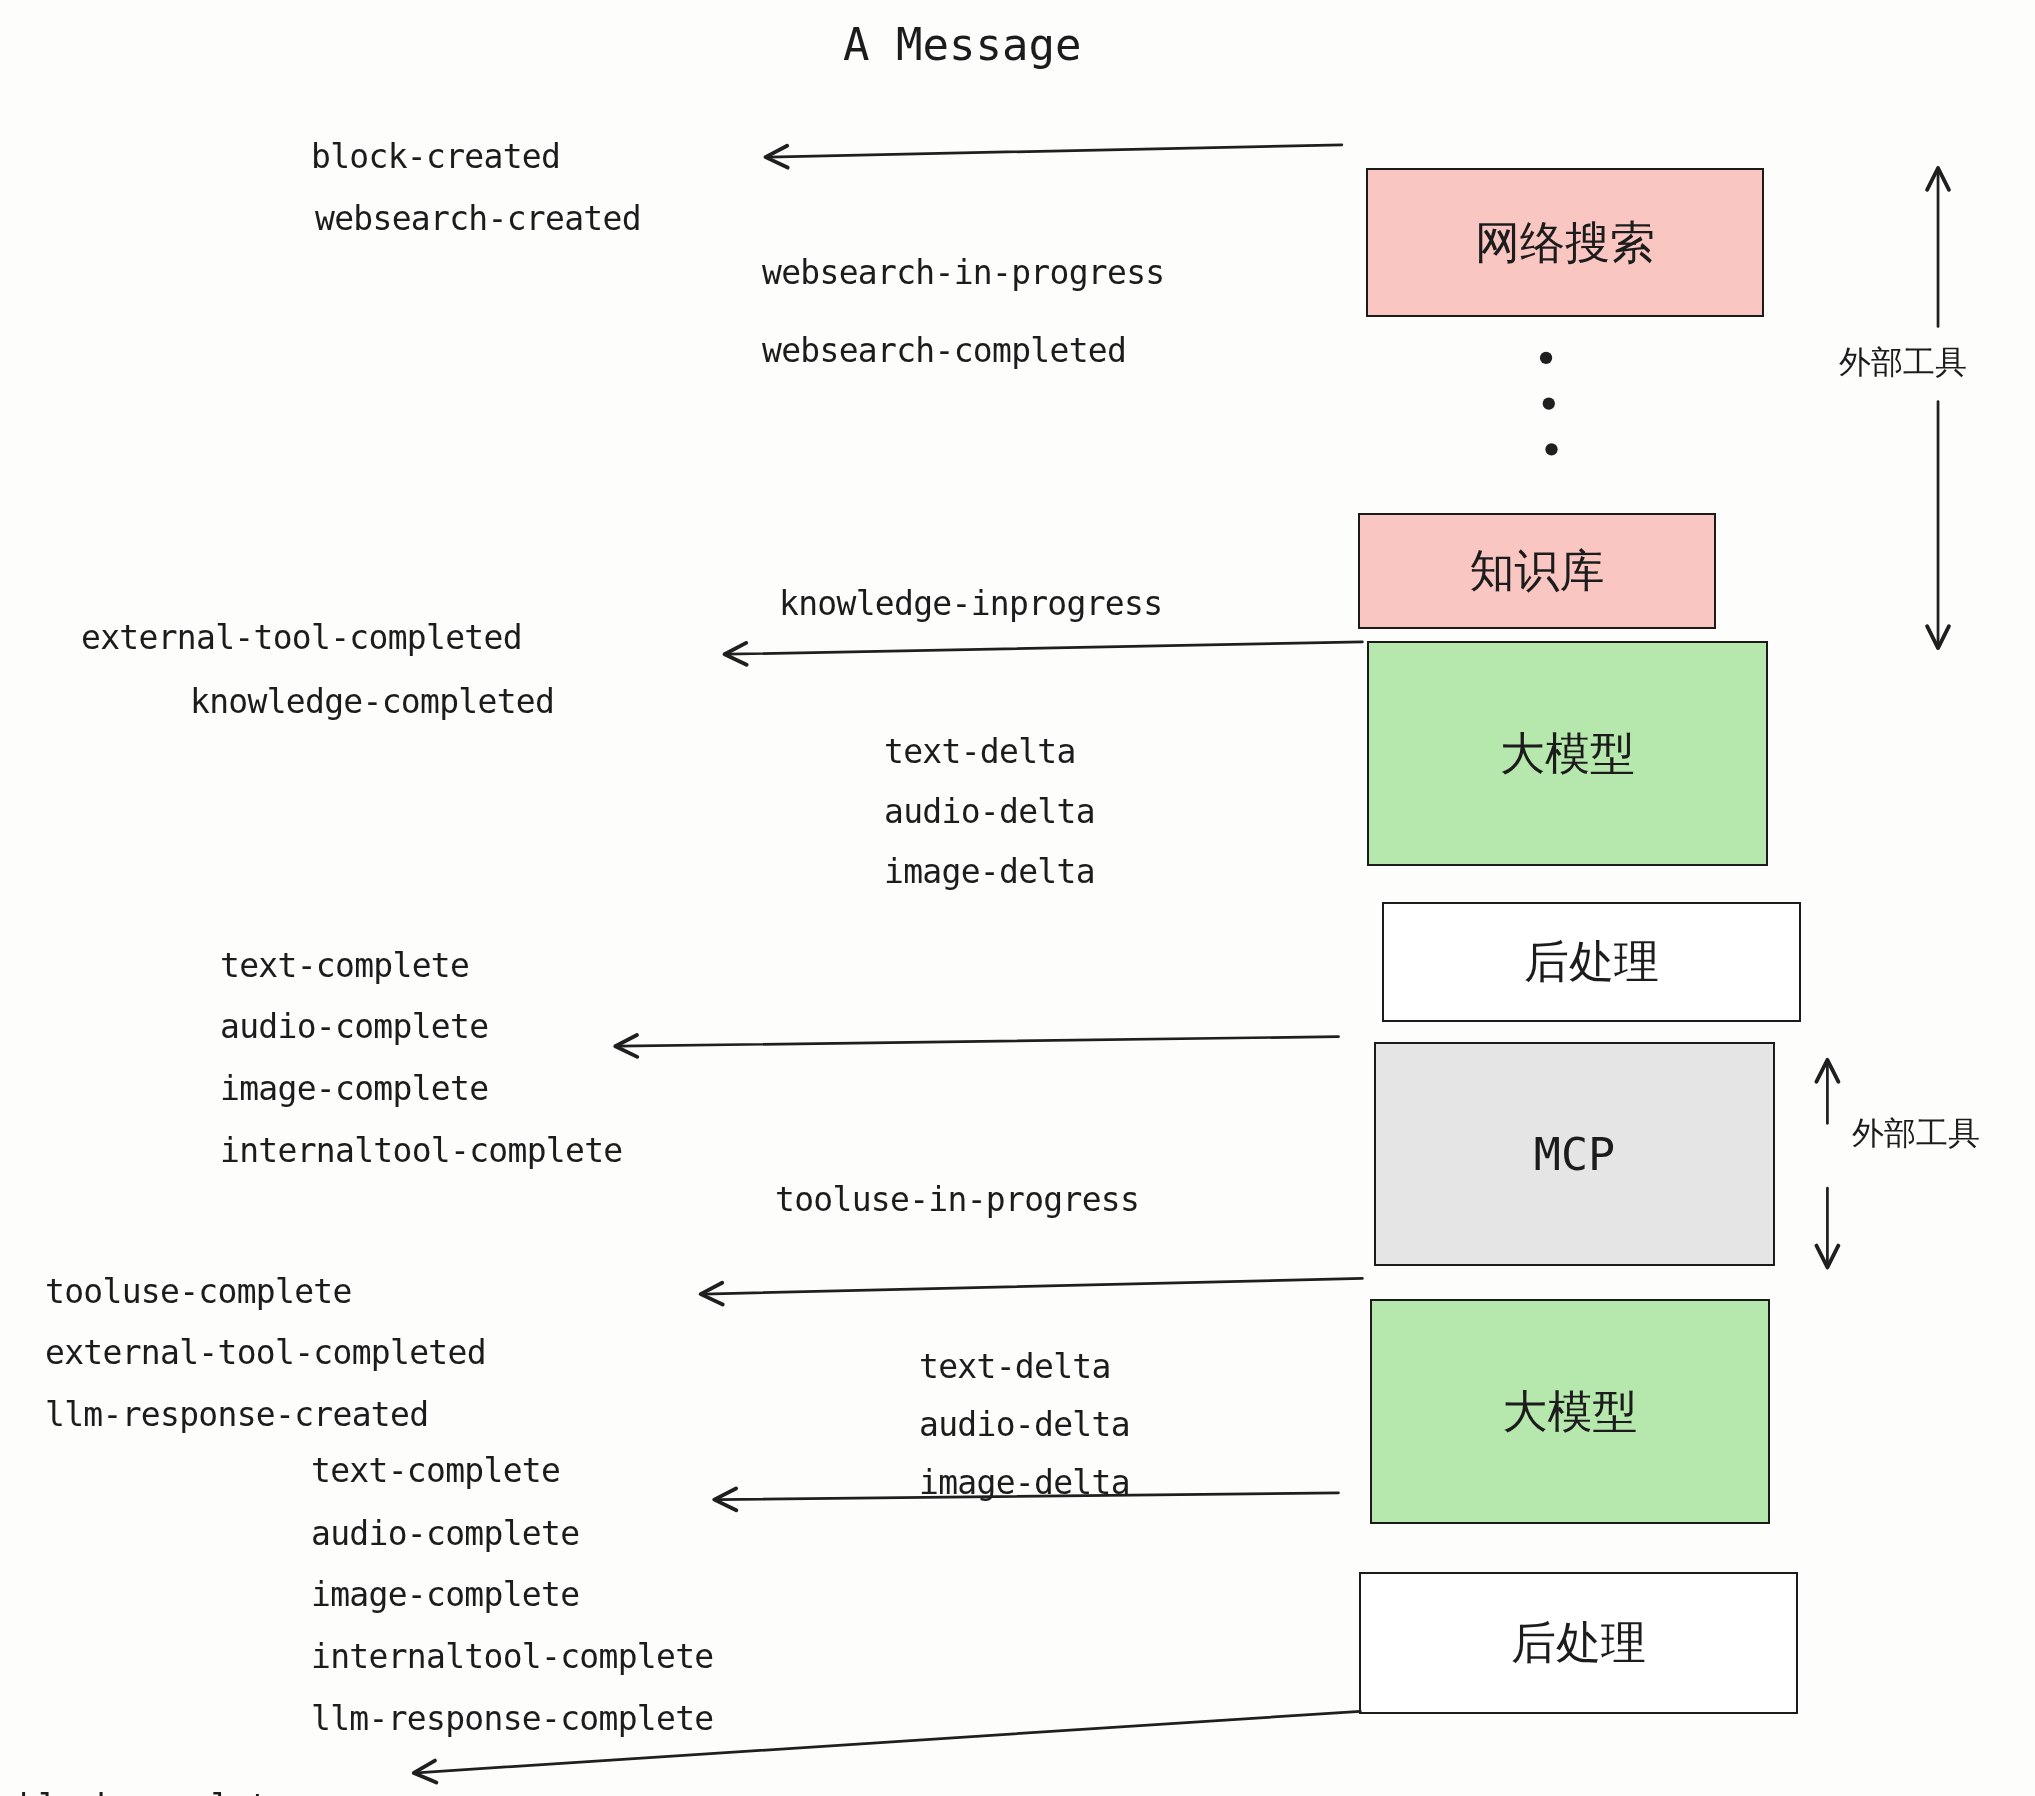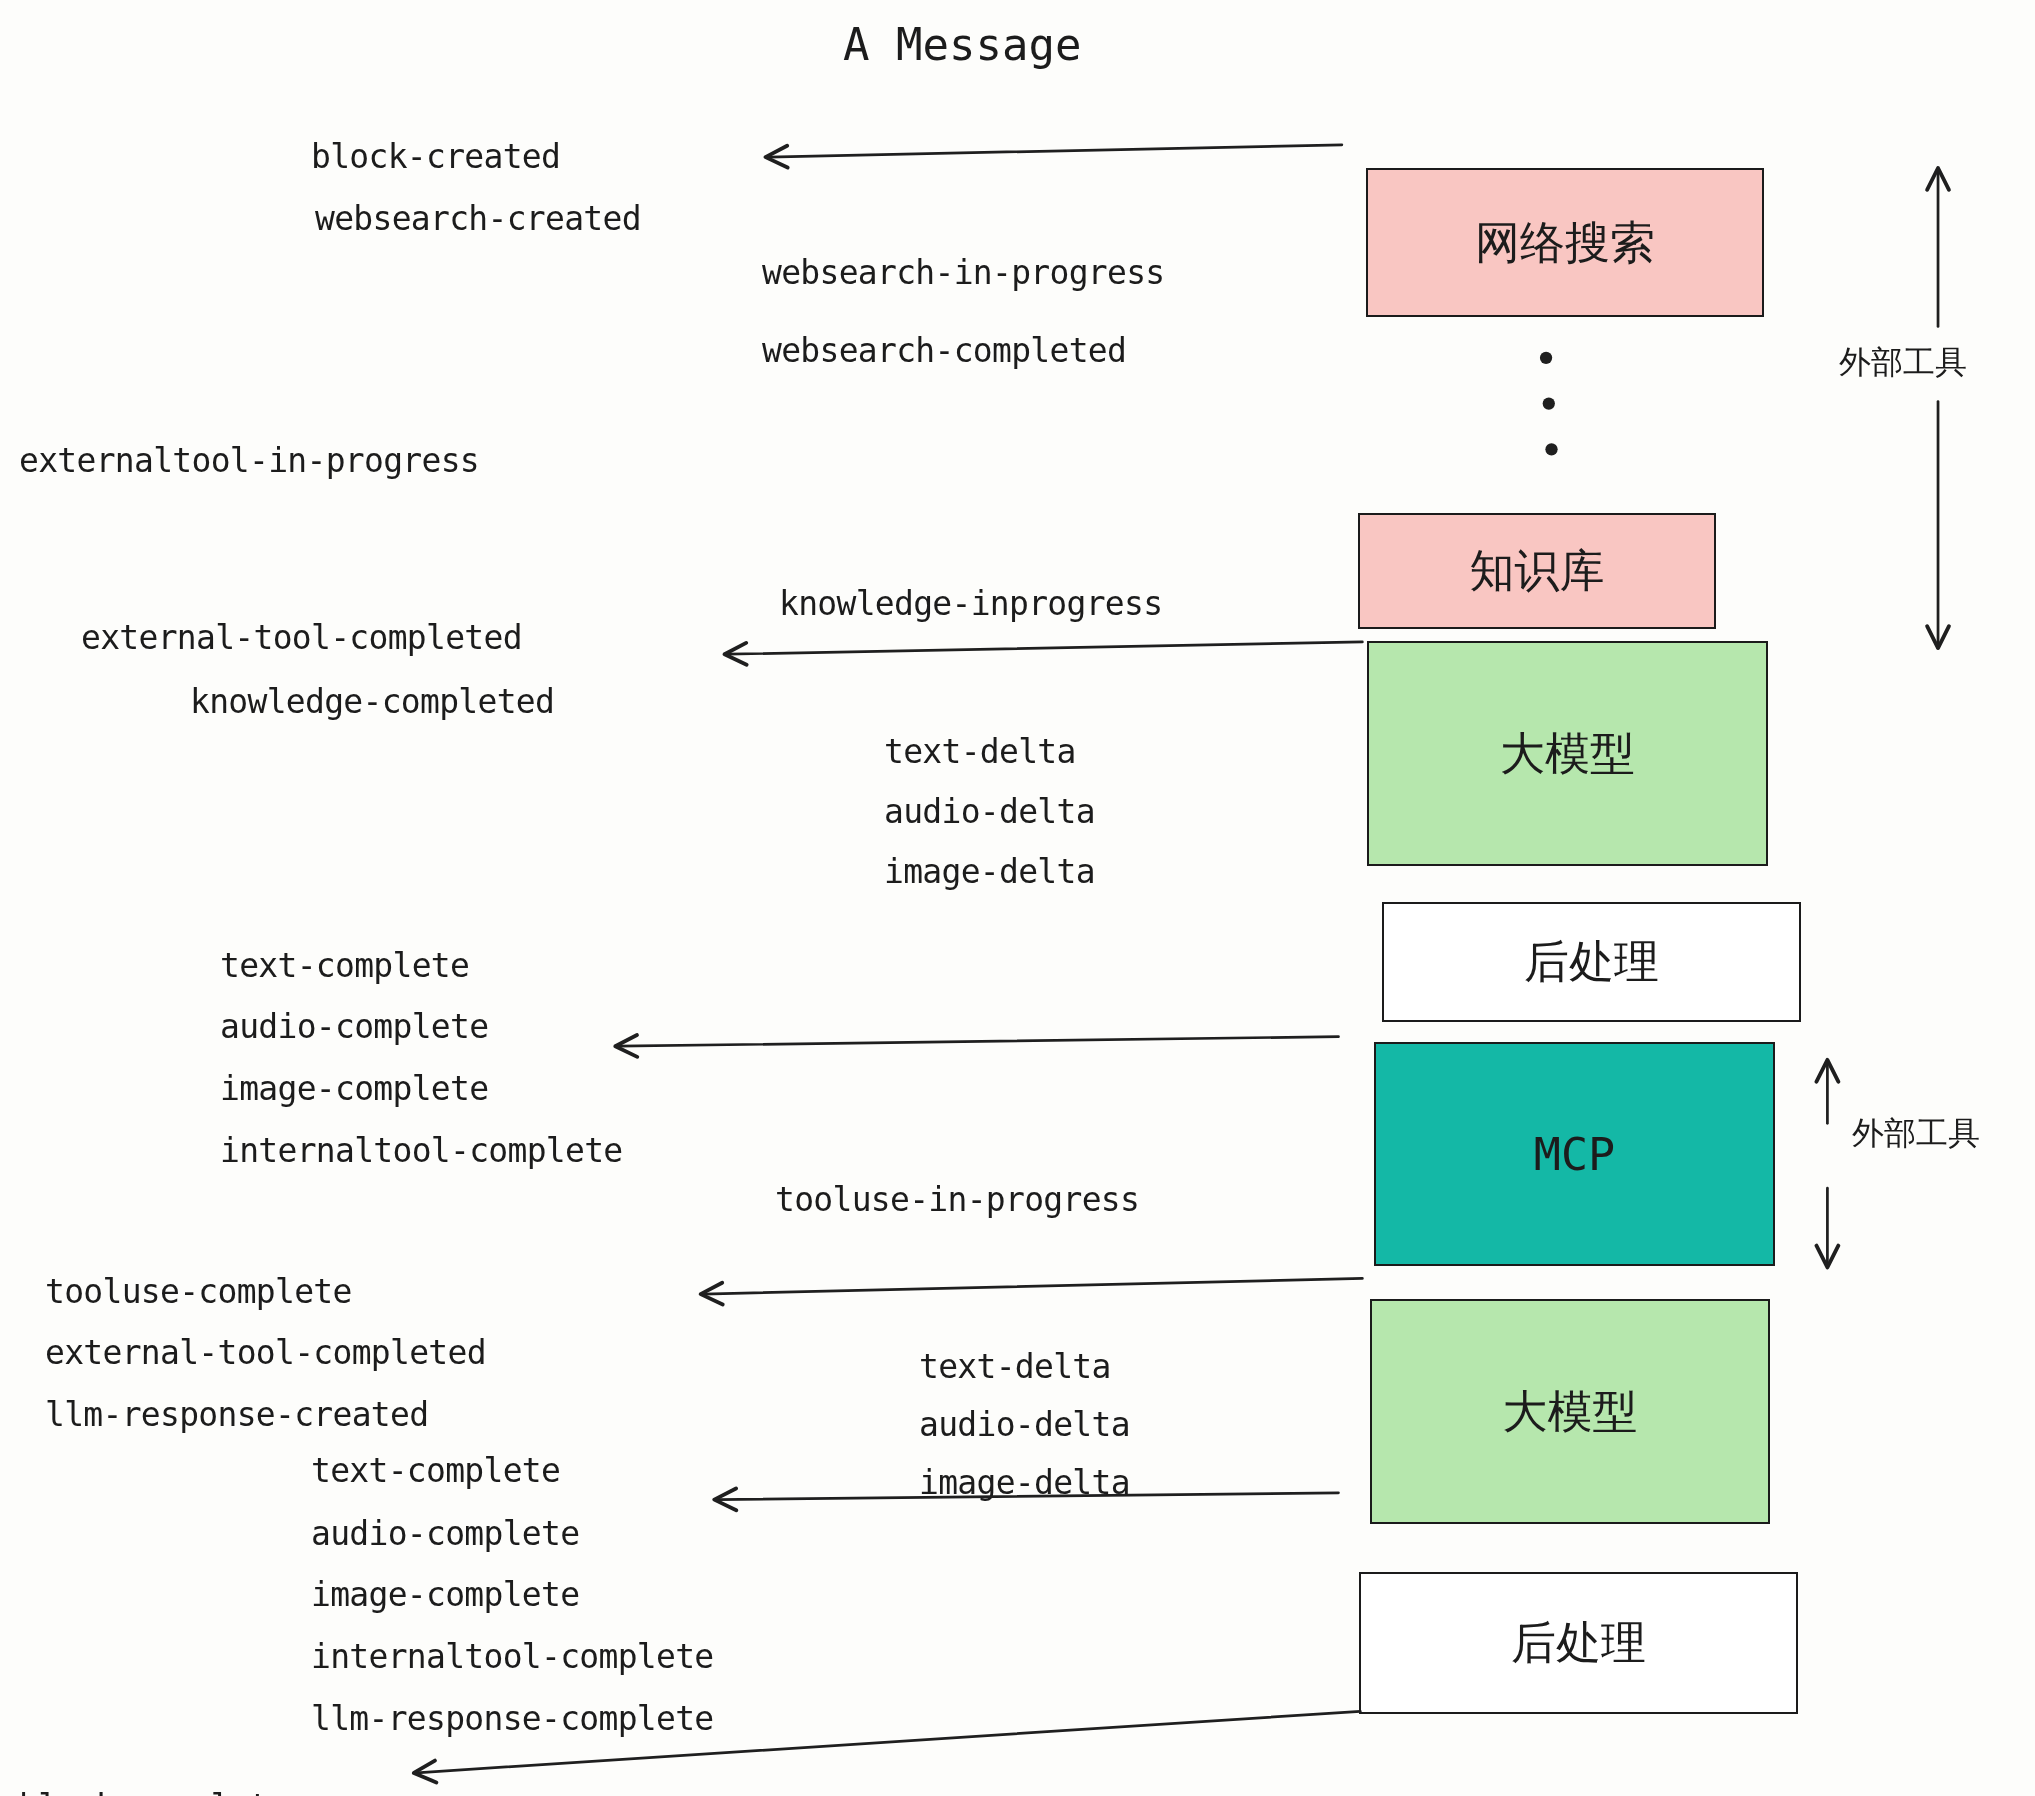--- a/index.html
+++ b/index.html
@@ -59,21 +59,20 @@
 <body>
 
 <div id="canvas">
 
   <div class="title">A Message</div>
 
   <div class="evt" style="left:311px;  top:96px">block-created</div>
   <div class="evt" style="left:315px;  top:158px">websearch-created</div>
   <div class="evt" style="left:762px; top:212px">websearch-in-progress</div>
   <div class="evt" style="left:762px; top:290px">websearch-completed</div>
-  <div class="evt" style="left:19px;   top:400px">externaltool-in-progress</div>
   <div class="evt" style="left:779px; top:543px">knowledge-inprogress</div>
   <div class="evt" style="left:81px;  top:577px">external-tool-completed</div>
   <div class="evt" style="left:190px;  top:641px">knowledge-completed</div>
   <div class="evt" style="left:884px; top:691px">text-delta</div>
   <div class="evt" style="left:884px; top:751px">audio-delta</div>
   <div class="evt" style="left:884px; top:811px">image-delta</div>
   <div class="evt" style="left:220px;  top:905px">text-complete</div>
   <div class="evt" style="left:220px;  top:966px">audio-complete</div>
   <div class="evt" style="left:220px;  top:1028px">image-complete</div>
   <div class="evt" style="left:220px;  top:1090px">internaltool-complete</div>
@@ -96,21 +95,21 @@
   </div>
   <div class="stage" style="left: 1358px; top: 513px; width: 358px; height: 116px; background-color: rgb(249, 198, 194);">
     <span class="stage-label">知识库</span>
   </div>
   <div class="stage" style="left: 1367px; top: 641px; width: 401px; height: 225px; background-color: rgb(182, 231, 173);">
     <span class="stage-label">大模型</span>
   </div>
   <div class="stage" style="left: 1382px; top: 902px; width: 419px; height: 120px; background-color: rgb(255, 255, 255);">
     <span class="stage-label">后处理</span>
   </div>
-  <div class="stage" style="left: 1374px; top: 1042px; width: 401px; height: 224px; background-color: #14b8a6;">
+  <div class="stage" style="left: 1374px; top: 1042px; width: 401px; height: 224px; background-color: #e5e5e5;">
     <span class="stage-label mono">MCP</span>
   </div>
   <div class="stage" style="left: 1370px; top: 1299px; width: 400px; height: 225px; background-color: rgb(182, 231, 173);">
     <span class="stage-label">大模型</span>
   </div>
   <div class="stage" style="left: 1359px; top: 1572px; width: 439px; height: 142px; background-color: rgb(255, 255, 255);">
     <span class="stage-label">后处理</span>
   </div>
 
   <div class="annot" style="left:1839px; top:341px">外部工具</div>

